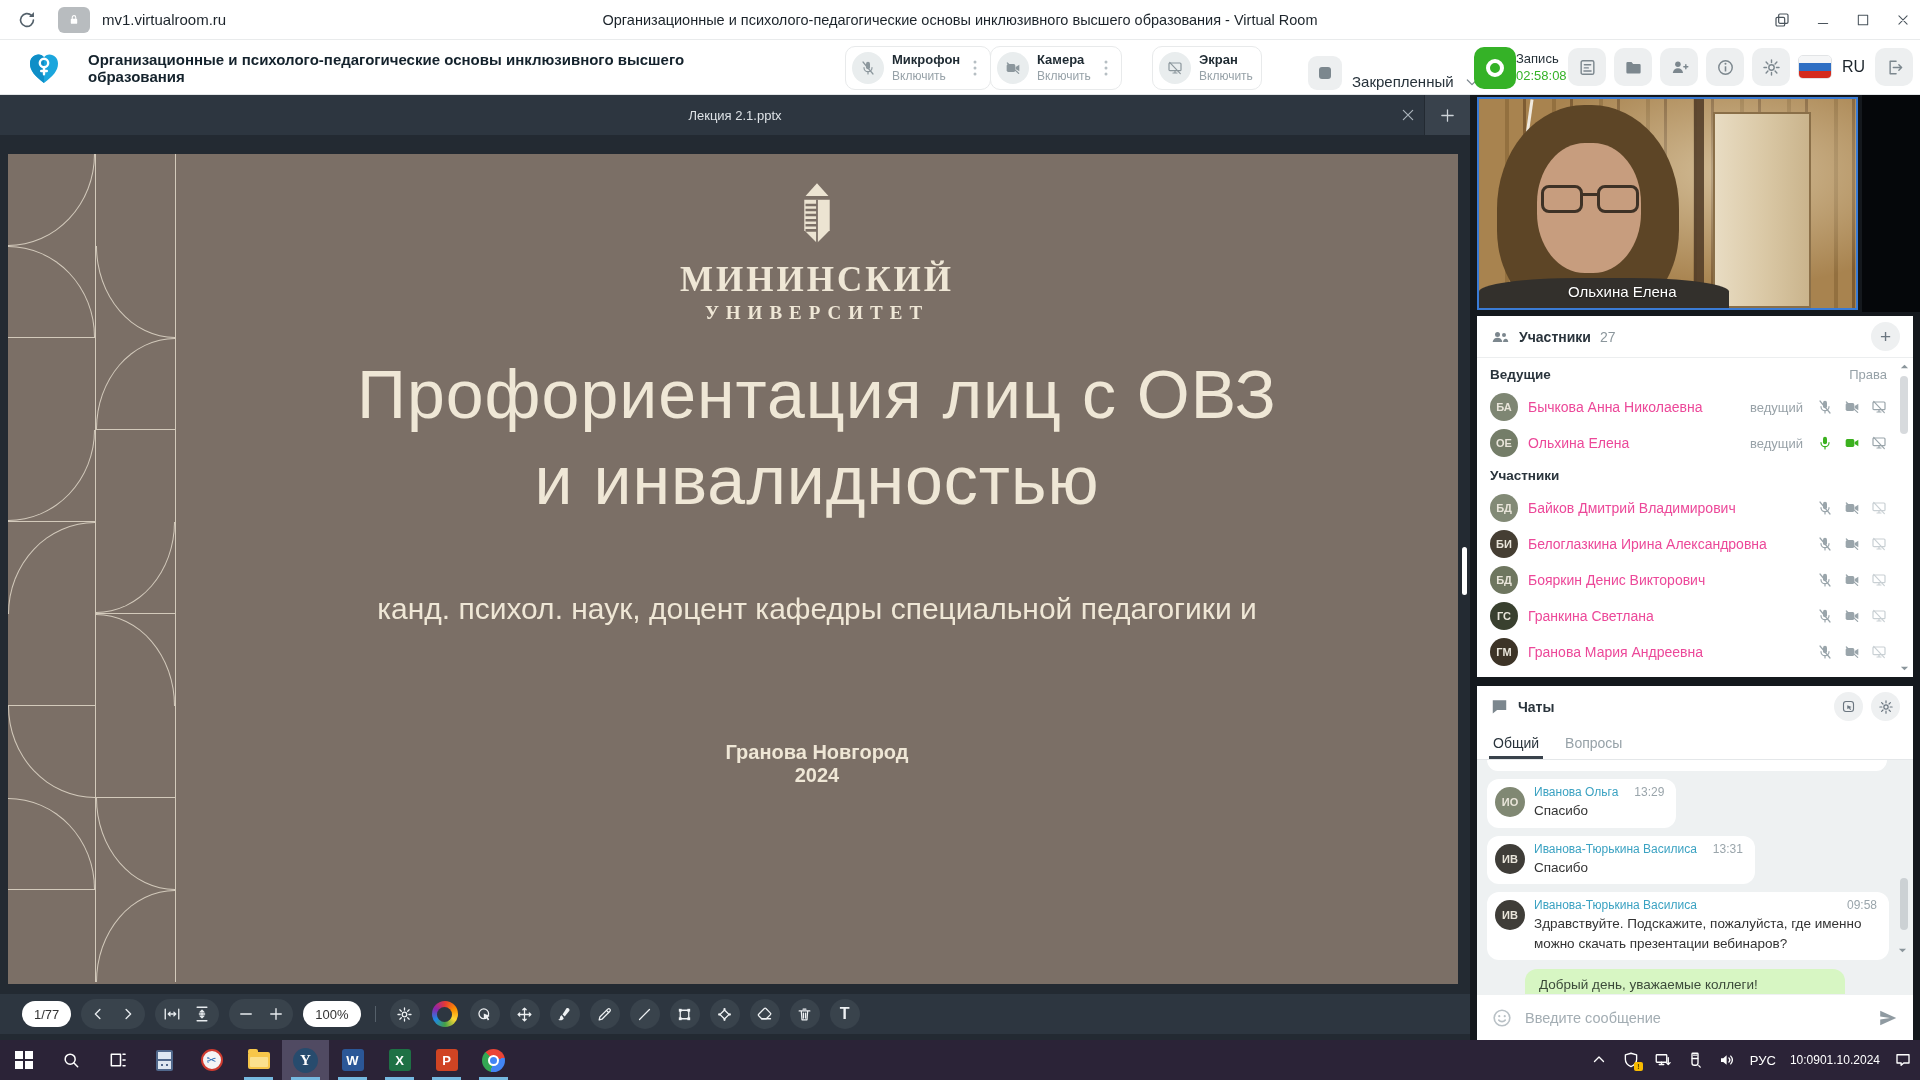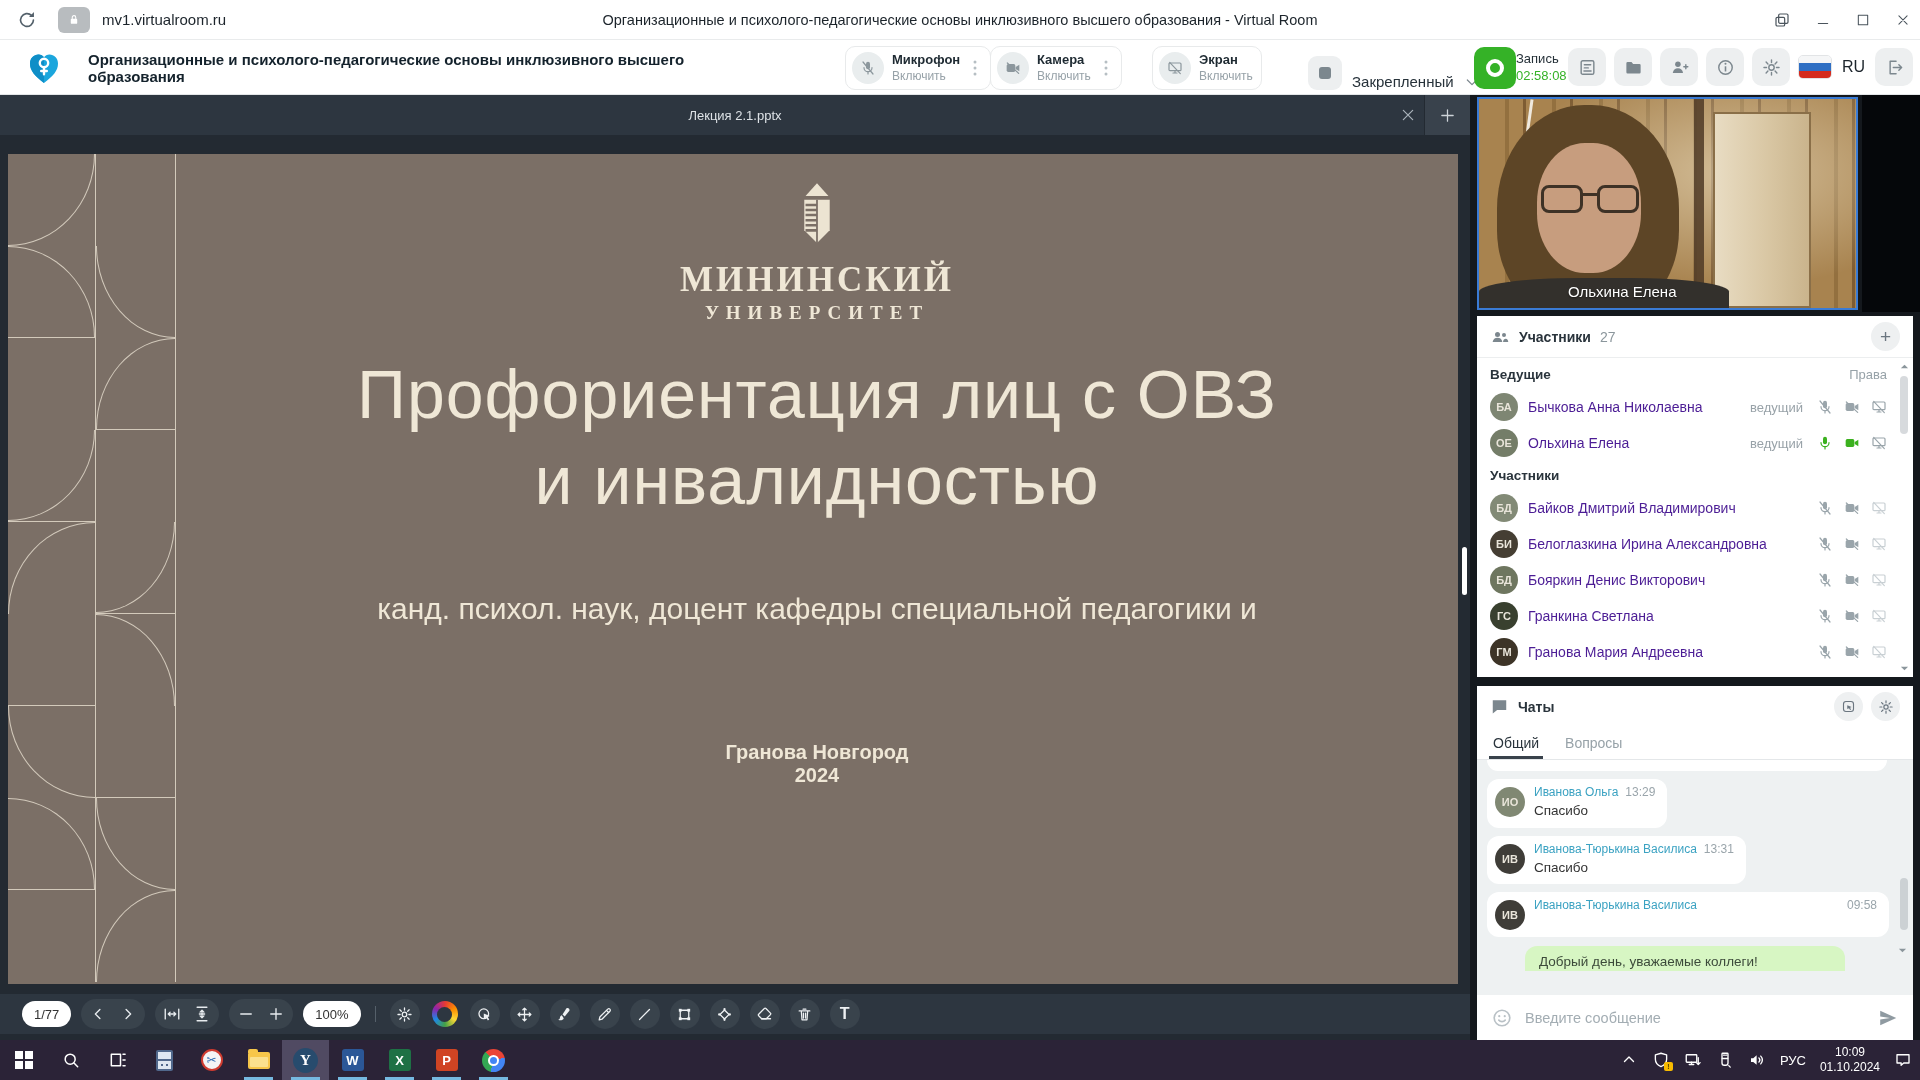--- a/index.html
+++ b/index.html
@@ -122,21 +122,21 @@
   .round-btn{margin-left:auto;width:29px;height:29px;border-radius:50%;background:#eef0f1;color:#6b7680;display:grid;place-items:center;font-size:19px;line-height:1}
   .plist{position:relative;padding:2px 26px 0 13px}
   .sec-row{height:29px;display:flex;align-items:center}
   .sec-label{font-weight:bold;font-size:13.5px;color:#2a343c}
   .sec-right{margin-left:auto;font-size:13px;color:#97a2a8}
   .prow{height:36px;display:flex;align-items:center;gap:10px}
   .avatar{width:28px;height:28px;border-radius:50%;color:#e9e5da;font-size:11px;font-weight:bold;display:grid;place-items:center;flex:none}
   .tone-a{background:#7e8673}.tone-b{background:#747d68}.tone-c{background:#828a76}
   .tone-d{background:#453e33}.tone-e{background:#6e765f}.tone-f{background:#39402f}
   .tone-g{background:#3d3427}.tone-h{background:#808873}.tone-i{background:#3f3d38}
-  .pname{font-size:14px;color:#4c1d95;flex:1;white-space:nowrap;overflow:hidden}
+  .pname{font-size:14px;color:#ec4899;flex:1;white-space:nowrap;overflow:hidden}
   .prole{font-size:13px;color:#98a2a8;margin-right:4px}
   .pic3{display:flex;align-items:center;gap:11px;color:#9aa5ab}
   .pi{width:16px;height:16px}
   .ic-green{color:#3cb11f}
   .ic-faint{color:#c9d0d4}
   .pscroll{position:absolute;right:3px;top:46px;bottom:4px;width:12px}
   .pscroll .up{position:absolute;top:0;left:2px;color:#8b969c;width:9px;height:9px}
   .pscroll .dn{position:absolute;bottom:0;left:2px;color:#8b969c;width:9px;height:9px}
   .pscroll .thumb{position:absolute;top:14px;left:2px;width:8px;height:58px;border-radius:4px;background:#d7dadd}
 
@@ -148,21 +148,21 @@
   .chat-tabs{height:33px;background:#fff;border-bottom:1px solid #e4e7e9;display:flex;gap:26px;padding:0 16px}
   .ctab{font-size:14px;color:#97a2a8;display:flex;align-items:center;position:relative}
   .ctab.active{color:#2a343c}
   .ctab.active::after{content:"";position:absolute;left:-4px;right:-4px;bottom:0;height:3px;background:#39424b}
   .chat-msgs{flex:1;position:relative;padding:0 24px 0 10px;overflow:hidden}
   .part-bubble{height:11px;background:#fff;border-radius:0 0 12px 12px;margin:0 2px 0 0}
   .bubble{background:#fff;border-radius:12px;padding:6px 12px 7px 8px;margin-top:8px;display:flex;gap:9px;width:fit-content;max-width:100%}
   .bubble.wide{width:100%}
   .mb-avatar{width:30px;height:30px;margin-top:2px}
   .mb-body{flex:1;min-width:0}
-  .mb-top{display:flex;align-items:flex-end;gap:7px}
+  .mb-top{display:flex;align-items:flex-end;gap:16px}
   .mb-name{color:#3ba2c2;font-size:12px;white-space:nowrap}
   .mb-time{color:#9aa5ab;font-size:12px}
   .wide .mb-time{margin-left:auto}
   .mb-text{font-size:13.5px;color:#333;margin-top:2px;line-height:1.45}
   .green-clip{margin:9px 0 0 38px;height:25px;overflow:hidden;background:#d7f6c3;border-radius:12px 12px 0 0;padding:8px 14px;font-size:13.5px;color:#3c4a3a;width:320px}
   .cscroll-thumb{position:absolute;right:5px;top:118px;width:8px;height:52px;border-radius:4px;background:#ccd1d4}
   .cscroll-dn{position:absolute;right:6px;top:186px;color:#8b969c;width:9px;height:9px}
   .chat-input{height:45px;background:#fff;display:flex;align-items:center;gap:10px;padding:0 14px}
   .smiley{color:#b9c1c6;width:22px;height:22px}
   .chat-field{flex:1;border:none;outline:none;font-size:14.5px;color:#333;font-family:inherit;background:transparent}
@@ -184,21 +184,21 @@
   .folder-ic::after{content:"";position:absolute;left:2px;top:5px;right:2px;bottom:2px;background:#fbe08e;border-radius:1px}
   .ybro-ic{width:25px;height:25px;border-radius:50%;background:#274b6d;color:#fff;display:grid;place-items:center;font-family:"Liberation Serif",serif;font-weight:bold;font-size:15px}
   .office-ic{width:22px;height:22px;border-radius:3px;color:#fff;font-weight:bold;font-size:13px;display:grid;place-items:center}
   .word-ic{background:#2b5797}.excel-ic{background:#1e7145}.ppt-ic{background:#d04423}
   .chrome-ic{width:23px;height:23px;border-radius:50%;background:conic-gradient(from -45deg,#ea4335 0 120deg,#4285f4 0 240deg,#34a853 0 360deg);position:relative}
   .chrome-ic::before{content:"";position:absolute;inset:6px;border-radius:50%;background:#fff}
   .chrome-ic::after{content:"";position:absolute;inset:8px;border-radius:50%;background:#4285f4}
   .tray{position:absolute;right:8px;top:0;height:40px;display:flex;align-items:center;gap:14px;color:#fff}
   .tray .ti{width:18px;height:18px;color:#fff}
   .tray-lang{font-size:13px}
-  .tray-clock{display:flex;flex-direction:column;align-items:center;line-height:1.25;font-size:12px}
+  .tray-clock{display:flex;flex-direction:row;align-items:center;line-height:1.25;font-size:12px}
   .shield-wrap{position:relative;width:18px;height:18px}
   .shield-warn{position:absolute;right:-3px;bottom:-2px;width:9px;height:9px;background:#f8bb00;border-radius:2px;color:#5a4500;font-size:7px;font-weight:bold;display:grid;place-items:center}
 </style>
 </head>
 <body>
 
 <div id="browser-bar" class="abs">
   <span class="b-refresh">
     <svg viewBox="0 0 24 24">
         <path class="s" d="M19 12a7 7 0 1 1-2.1-5"></path>
@@ -864,20 +864,21 @@
         </span>
       </div>
 
       <div class="bubble wide">
         <span class="avatar mb-avatar tone-i">ИВ</span>
         <span class="mb-body">
           <span class="mb-top">
             <span class="mb-name">Иванова-Тюрькина Василиса</span>
             <span class="mb-time">09:58</span>
           </span>
+          <div class="mb-text">Здравствуйте. Подскажите, пожалуйста, где именно можно скачать презентации вебинаров?</div>
         </span>
       </div>
 
       <div class="green-clip">Добрый день, уважаемые коллеги!</div>
       <span class="cscroll-thumb"></span>
       <span class="cscroll-dn">
           <svg viewBox="0 0 10 10">
             <path d="M1 3l4 4 4-4z" fill="#8b969c"></path>
           </svg>
         </span>

